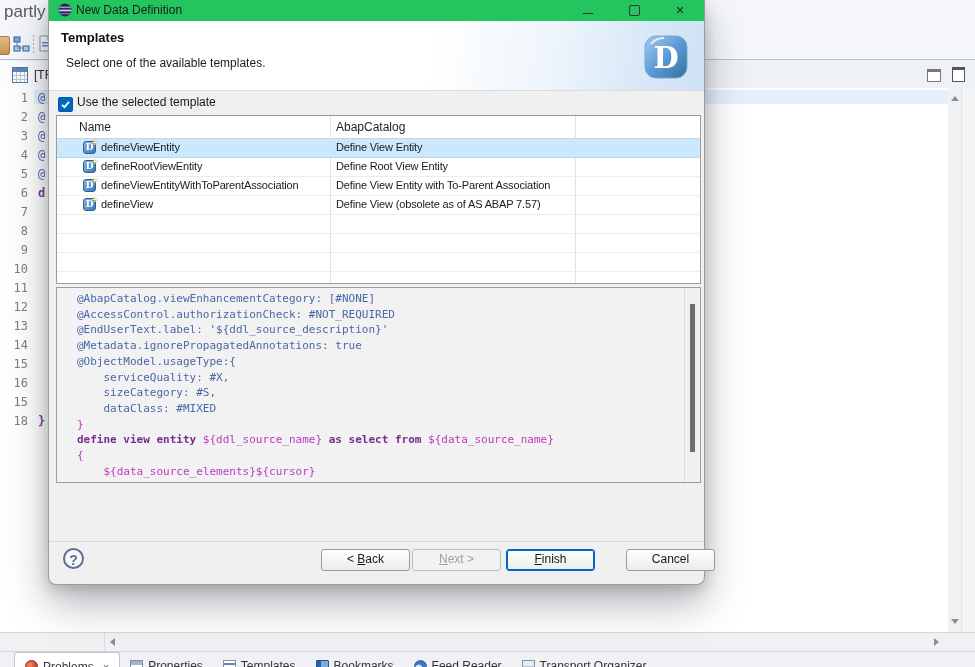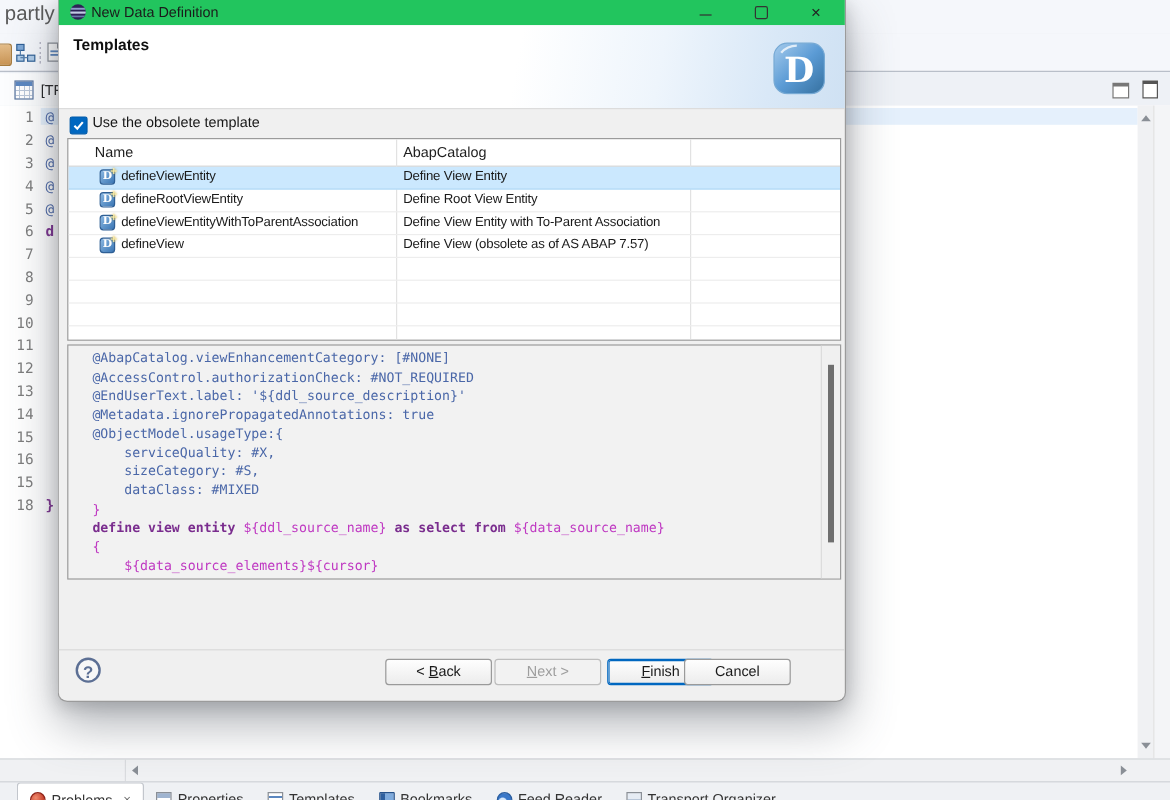--- a/index.html
+++ b/index.html
@@ -100,21 +100,21 @@
   .code-scroll{position:absolute;right:0;top:0;width:15px;height:100%;background:#f0f0f0;border-left:1px solid #dcdcdc;}
   .code-thumb{position:absolute;left:5px;top:16px;width:5px;height:148px;background:#6f6f6f;}
 
   .footer-sep{position:absolute;left:0;top:541px;width:100%;height:1px;background:#dadada;}
   .help-btn{position:absolute;left:14px;top:548px;width:21px;height:21px;border:2px solid #5c6f94;border-radius:50%;color:#5c6f94;font-size:14px;font-weight:bold;text-align:center;line-height:20px;box-sizing:border-box;background:#f7f7f7;}
   .btn{position:absolute;top:549px;width:89px;height:22px;box-sizing:border-box;font-size:12px;text-align:center;line-height:19px;background:linear-gradient(#fefefe,#ececec);border:1px solid #9a9a9a;border-radius:3px;color:#1a1a1a;}
   .btn u{text-decoration:underline;}
   .btn-back{left:272px;}
   .btn-next{left:363px;color:#9e9e9e;border-color:#bdbdbd;background:#f2f2f2;}
   .btn-finish{left:457px;border:1px solid #0067c0;box-shadow:inset 0 0 0 1px #0067c0;}
-  .btn-cancel{left:521px;}
+  .btn-cancel{left:577px;}
 </style>
 </head>
 <body>
 
 <div class="screen">
 
   <div>
     <div class="ide-top">
       <span class="ide-title-frag">partly ac</span>
     </div>
@@ -233,20 +233,21 @@
         </svg>
       </span>
       <span class="dlg-title">New Data Definition</span>
       <span class="wb wb-min"><span></span></span>
       <span class="wb wb-max"><span></span></span>
       <span class="wb wb-close"><span>×</span></span>
     </div>
 
     <div class="dlg-header">
       <span class="hdr-title">Templates</span>
+      <span class="hdr-sub">Select one of the available templates.</span>
       <span class="d-logo">
         <svg width="44" height="44" viewBox="0 0 44 44">
           <defs>
               <linearGradient id="dg" x1="0" y1="0" x2="1" y2="1">
             <stop offset="0" stop-color="#a6cbec"></stop>
                 <stop offset="0.5" stop-color="#5b9bd5"></stop>
                 <stop offset="1" stop-color="#35709f"></stop>
           </linearGradient>
             </defs>
           <rect x="1" y="1" width="42" height="42" rx="11" fill="url(#dg)" stroke="#76a9d4"></rect>
@@ -254,21 +255,21 @@
           <text x="22" y="33" font-family="DejaVu Serif, serif" font-size="29" font-weight="bold" fill="#ffffff" text-anchor="middle">D</text>
         </svg>
       </span>
     </div>
 
     <span class="chk">
       <svg width="13" height="13">
           <path d="M3 6.8 L5.4 9.2 L10 3.8" stroke="#fff" stroke-width="1.8" fill="none"></path>
         </svg>
     </span>
-    <span class="chk-label">Use the obsolete template</span>
+    <span class="chk-label">Use the selected template</span>
 
     <div class="tpl-table">
       <div class="th-row">
         <span class="th-name">Name</span>
         <span class="th-desc">AbapCatalog</span>
       </div>
       <span class="colline cl1"></span>
       <span class="colline cl2"></span>
       <div class="rows" id="rows">
           <div class="trow sel">

